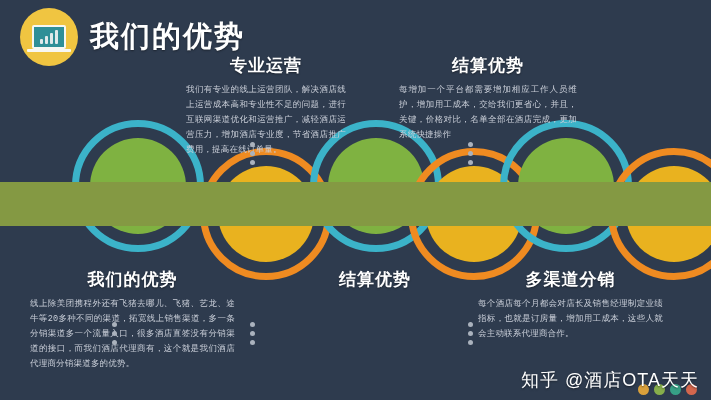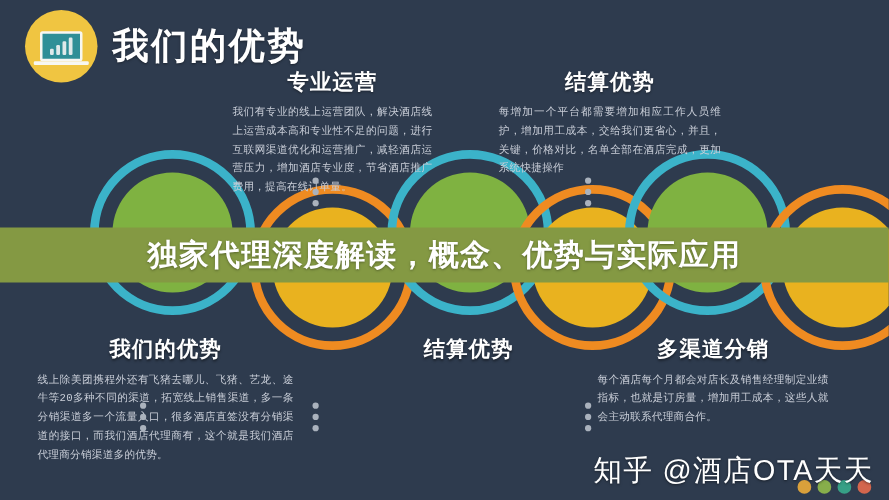--- a/index.html
+++ b/index.html
@@ -78,21 +78,21 @@
   #card-perf{left:478px;top:268px;width:185px;}
 
   
   .dots{position:absolute;display:flex;flex-direction:column;gap:4px;align-items:center;z-index:4;}
   .dots span{width:5px;height:5px;border-radius:50%;background:#aab2bd;display:block;}
 
   
   .watermark{
     position:absolute;right:12px;bottom:8px;z-index:9;
     display:flex;align-items:center;gap:6px;
-    color:#ffffff;font-size:23px;letter-spacing:1px;
+    color:#ffffff;font-size:18px;letter-spacing:1px;
     text-shadow:0 1px 2px rgba(0,0,0,.5);
   }
   .wm-dots{position:absolute;right:14px;bottom:5px;display:flex;gap:5px;z-index:8;}
   .wm-dots i{width:11px;height:11px;border-radius:50%;display:block;opacity:.92;}
 </style>
 </head>
 <body>
 
 <div id="stage">
 
@@ -105,21 +105,20 @@
       <div class="ring ring-outline" style="width: 132px; height: 132px; left: 310px; top: -20px; border-color: rgb(59, 179, 201);"></div>
       <div class="disc" style="width: 96px; height: 96px; left: 426px; top: 26px; background: rgb(233, 178, 31);"></div>
       <div class="ring ring-outline" style="width: 132px; height: 132px; left: 408px; top: 8px; border-color: rgb(239, 139, 33);"></div>
       <div class="disc" style="width: 96px; height: 96px; left: 518px; top: -2px; background: rgb(127, 178, 65);"></div>
       <div class="ring ring-outline" style="width: 132px; height: 132px; left: 500px; top: -20px; border-color: rgb(59, 179, 201);"></div>
       <div class="disc" style="width: 96px; height: 96px; left: 626px; top: 26px; background: rgb(233, 178, 31);"></div>
       <div class="ring ring-outline" style="width: 132px; height: 132px; left: 608px; top: 8px; border-color: rgb(239, 139, 33);"></div>
     </div>
 
   <div class="band"></div>
-  <div class="band-title">独家代理深度解读，概念、优势与实际应用</div>
 
   <div class="header">
     <div class="logo-circle">
       <div class="logo-screen">
         <i></i>
         <i></i>
         <i></i>
         <i></i>
         <div class="logo-base"></div>
       </div>

